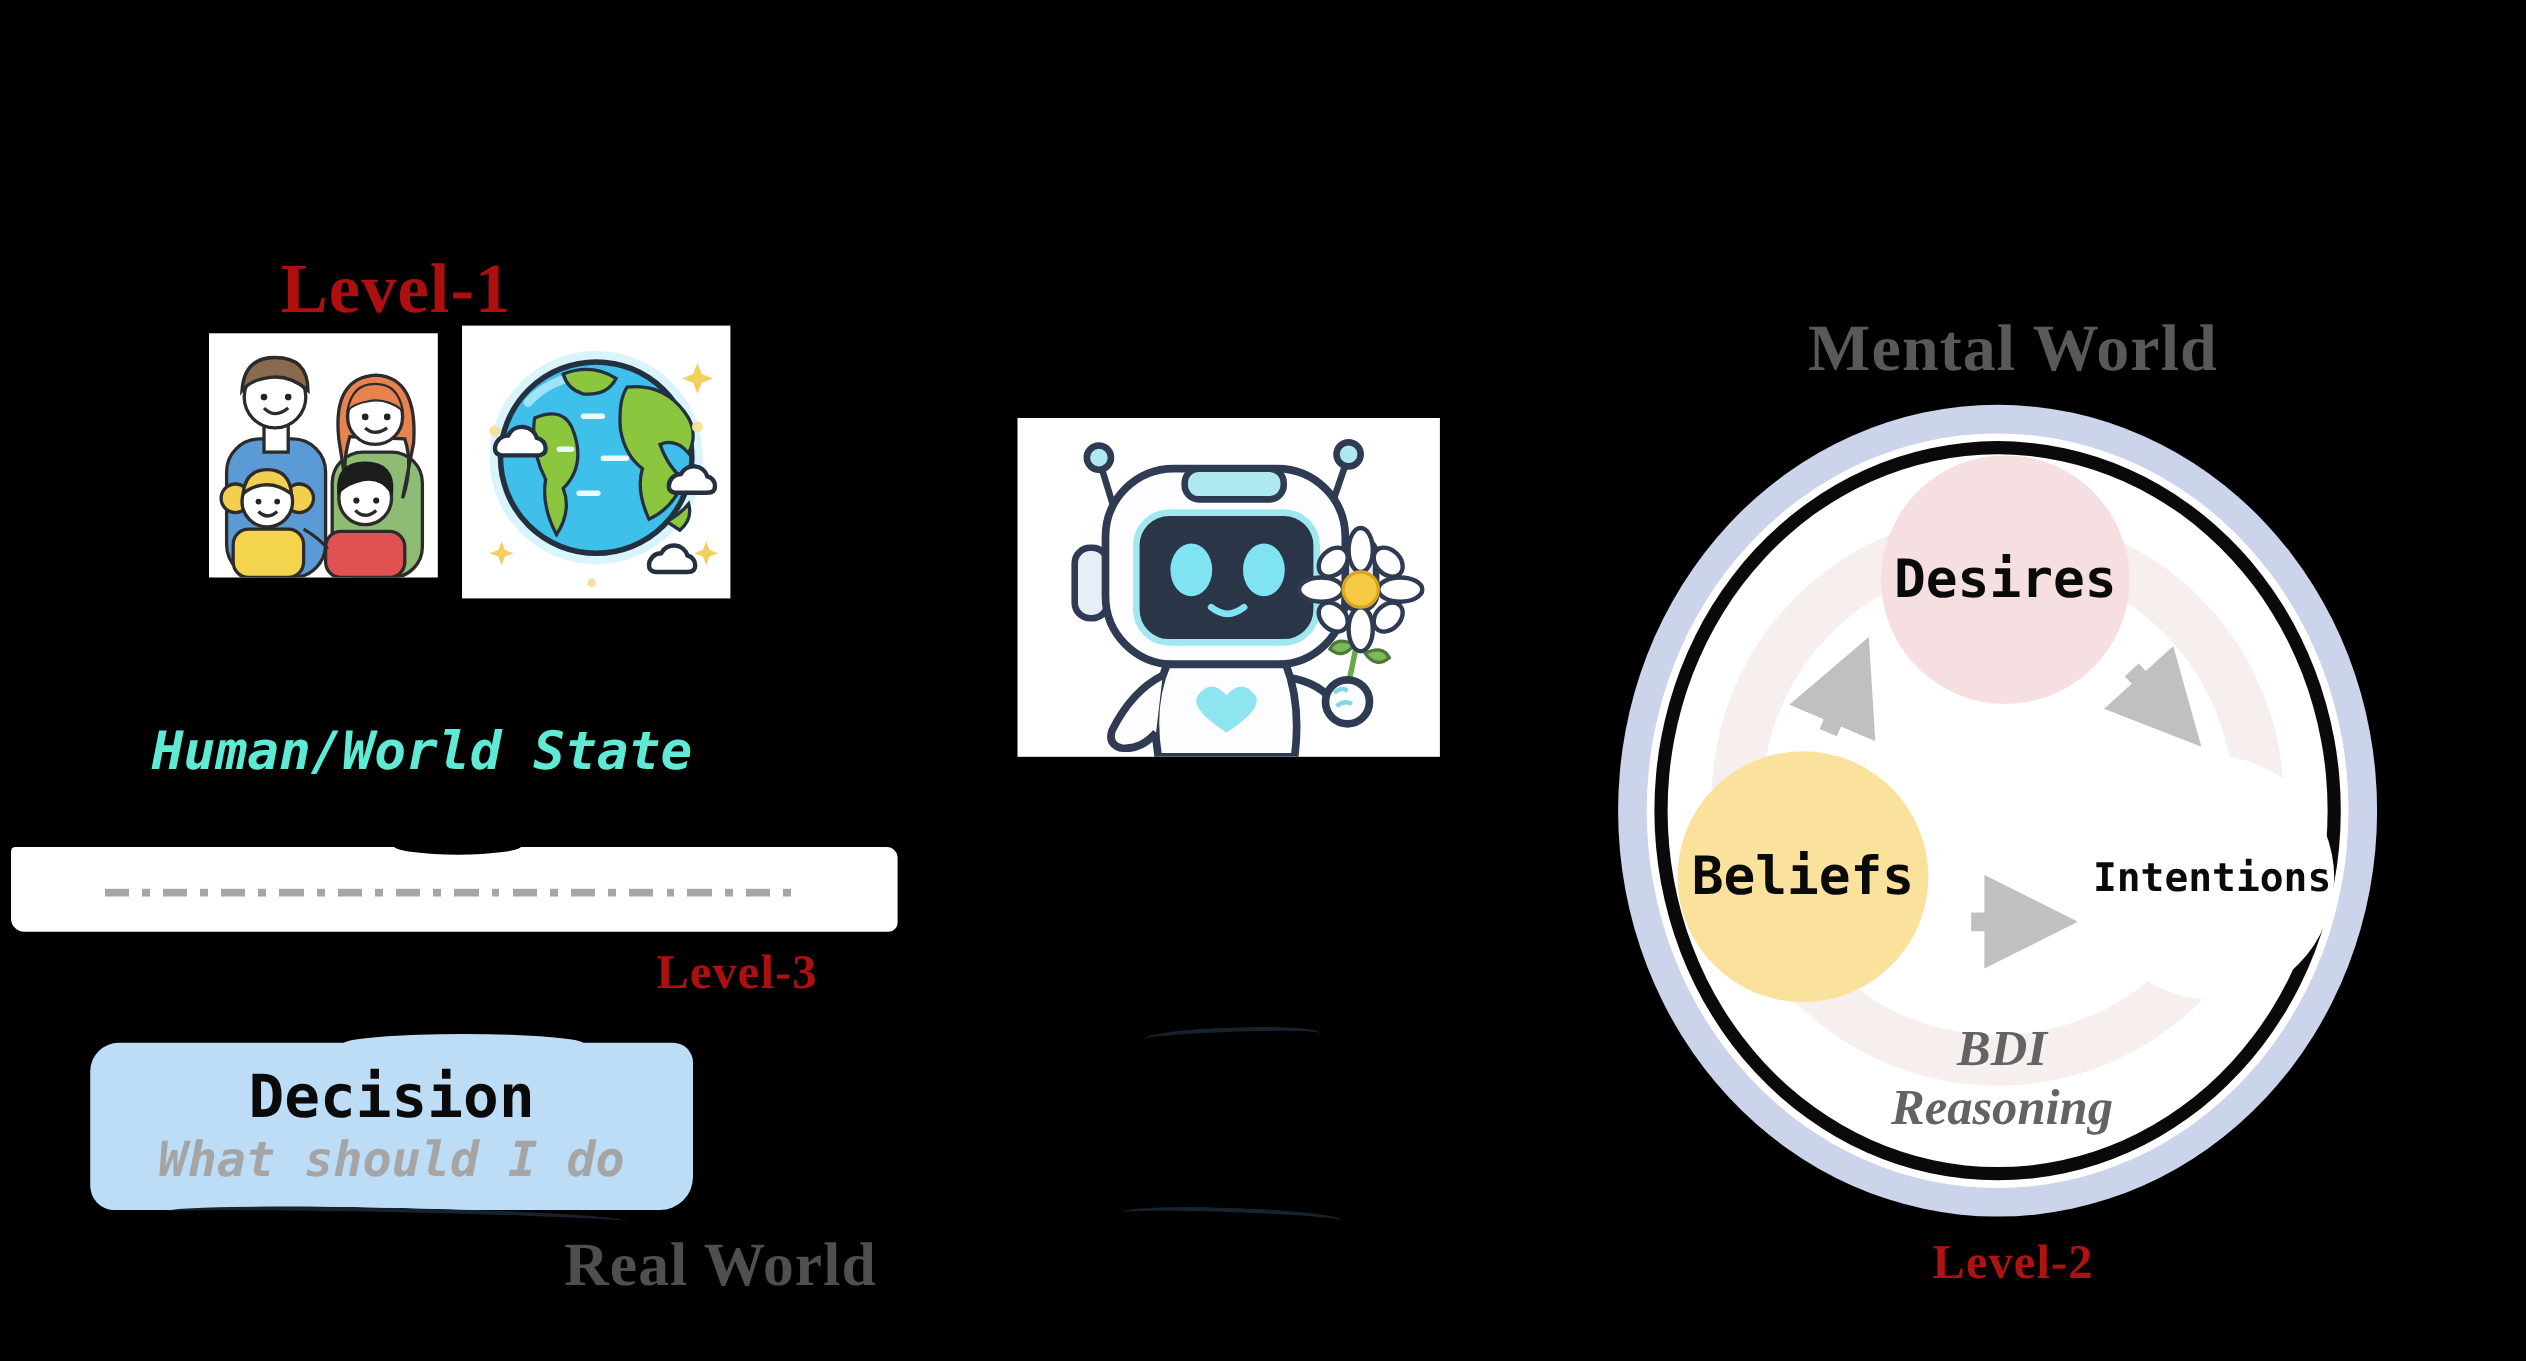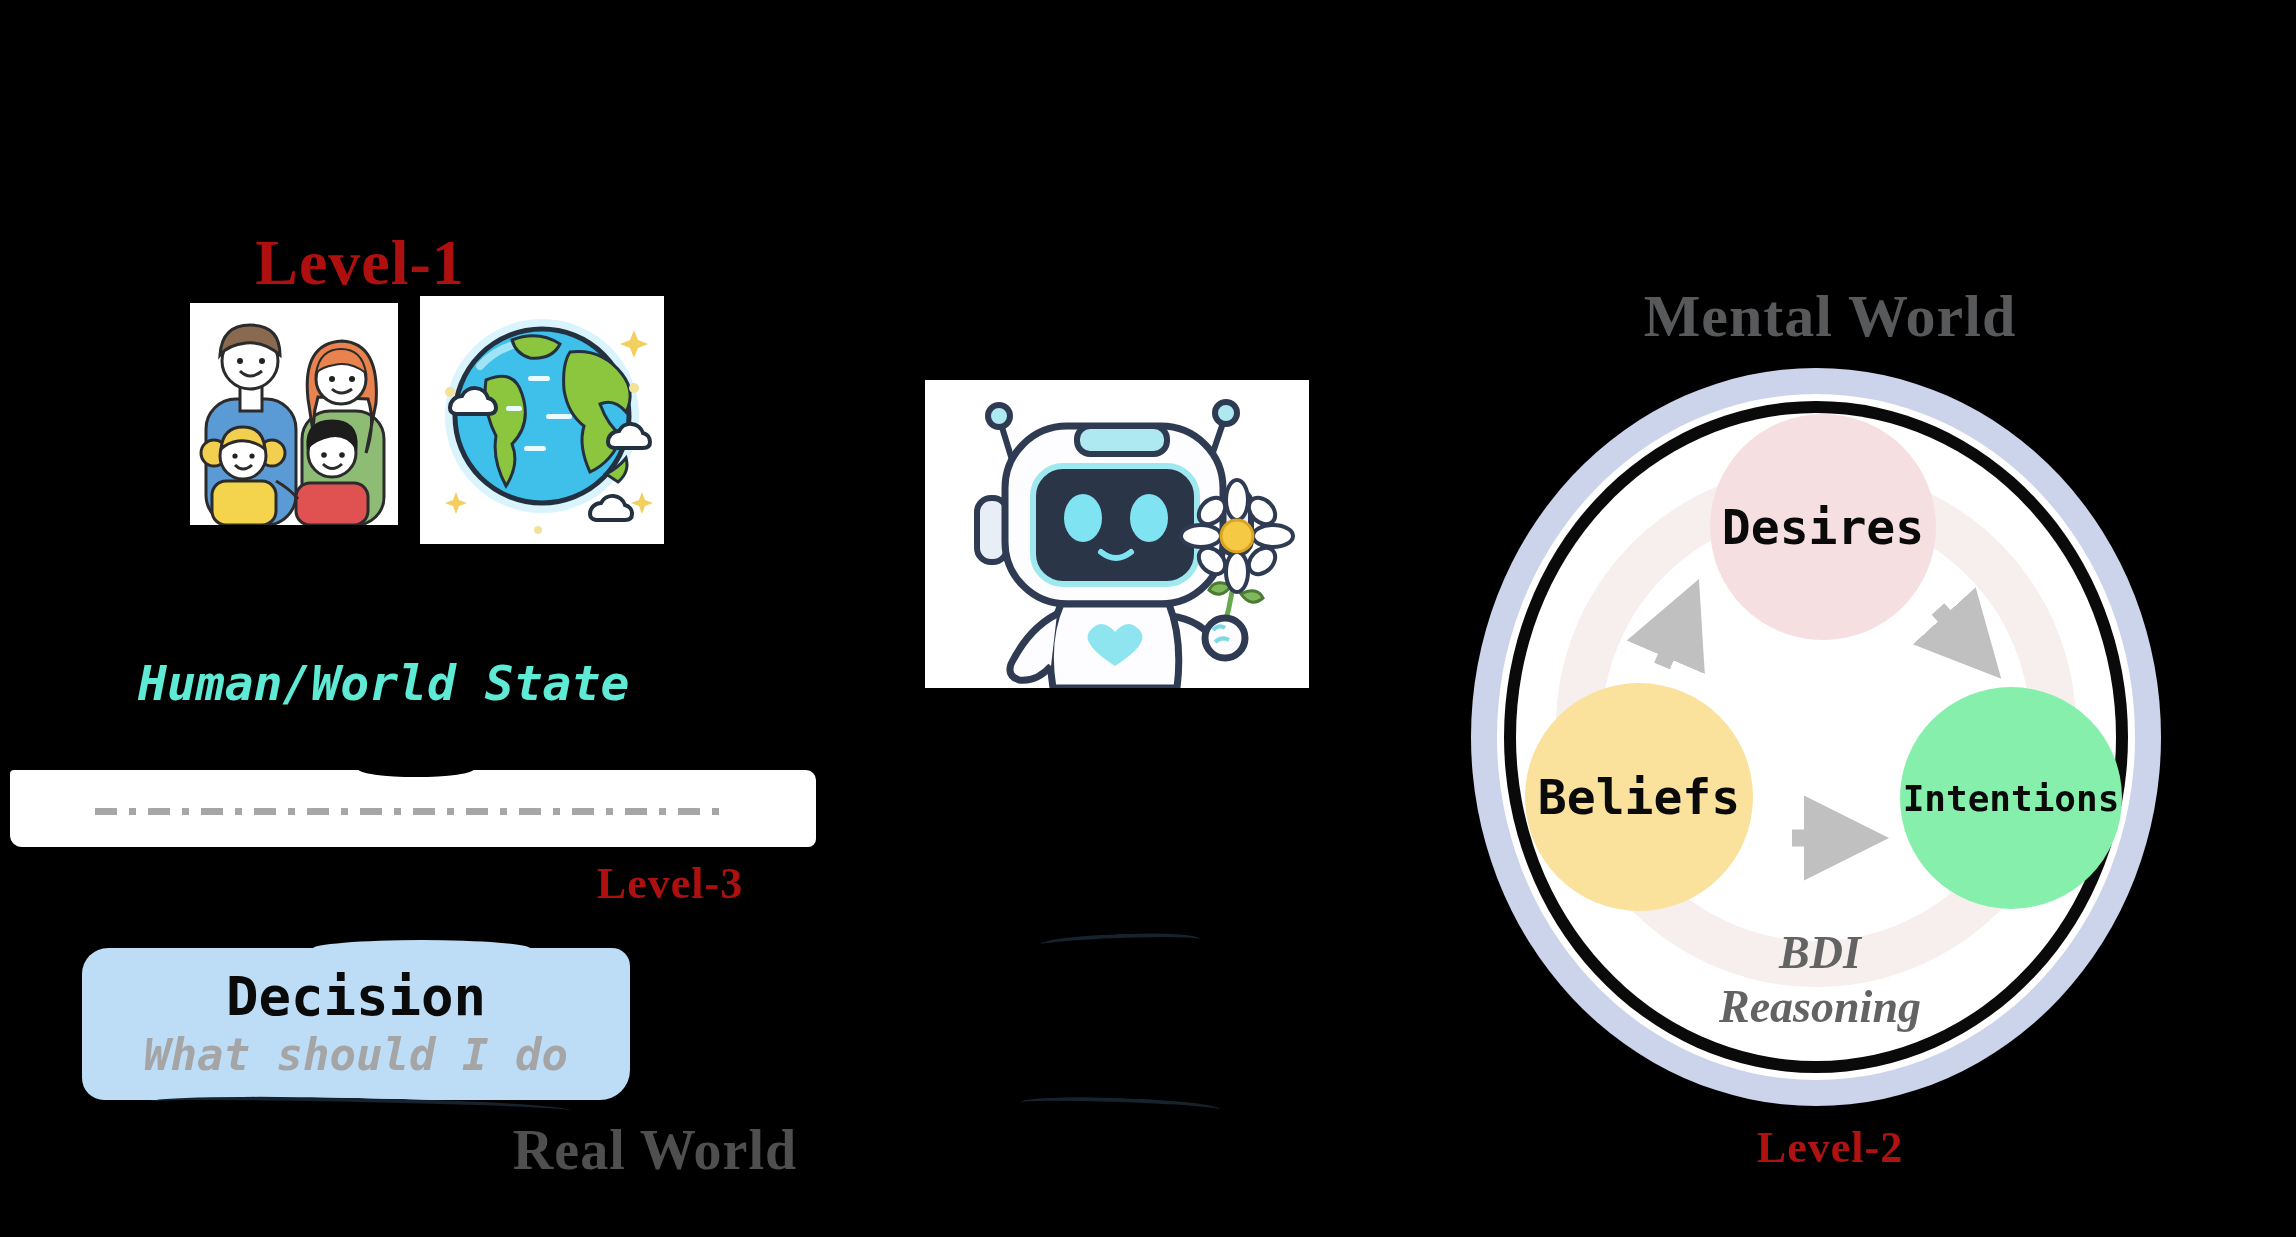--- a/index.html
+++ b/index.html
@@ -28,21 +28,21 @@
   .bluebox{background:#bddcf6;border-radius:26px 18px 30px 22px;}
   .bluebox .bump{position:absolute;top:-8px;left:42%;width:40%;height:18px;background:#bddcf6;
                  border-radius:50%;}
   .bluebox .title{margin-top:18px;font-size:54px;line-height:62px;}
   .bluebox .sub{font-size:44px;line-height:54px;color:#a5a5a5;}
   .sketch{position:absolute;height:12px;border-top:4px solid #16222e;border-radius:50%;}
   
   .bdicircle{border-radius:50%;display:flex;align-items:center;justify-content:center;}
   #desires{left:1710px;top:414px;width:226px;height:226px;background:#f5dfe1;}
   #beliefs{left:1525px;top:683px;width:228px;height:228px;background:#fae29c;}
-  #intentions{left:1900px;top:687px;width:222px;height:222px;background:#86efac;}
+  #intentions{left:1900px;top:687px;width:222px;height:222px;background:#ffffff;}
   #desires span,#beliefs span{font-size:48px;}
   #intentions span{font-size:36px;}
   #bdi-reasoning{left:1690px;top:926px;width:260px;color:#636363;
                  font-family:"Liberation Serif", serif;font-style:italic;font-weight:bold;
                  font-size:46px;line-height:54px;}
 </style>
 </head>
 <body>
 
 <div class="canvas">

